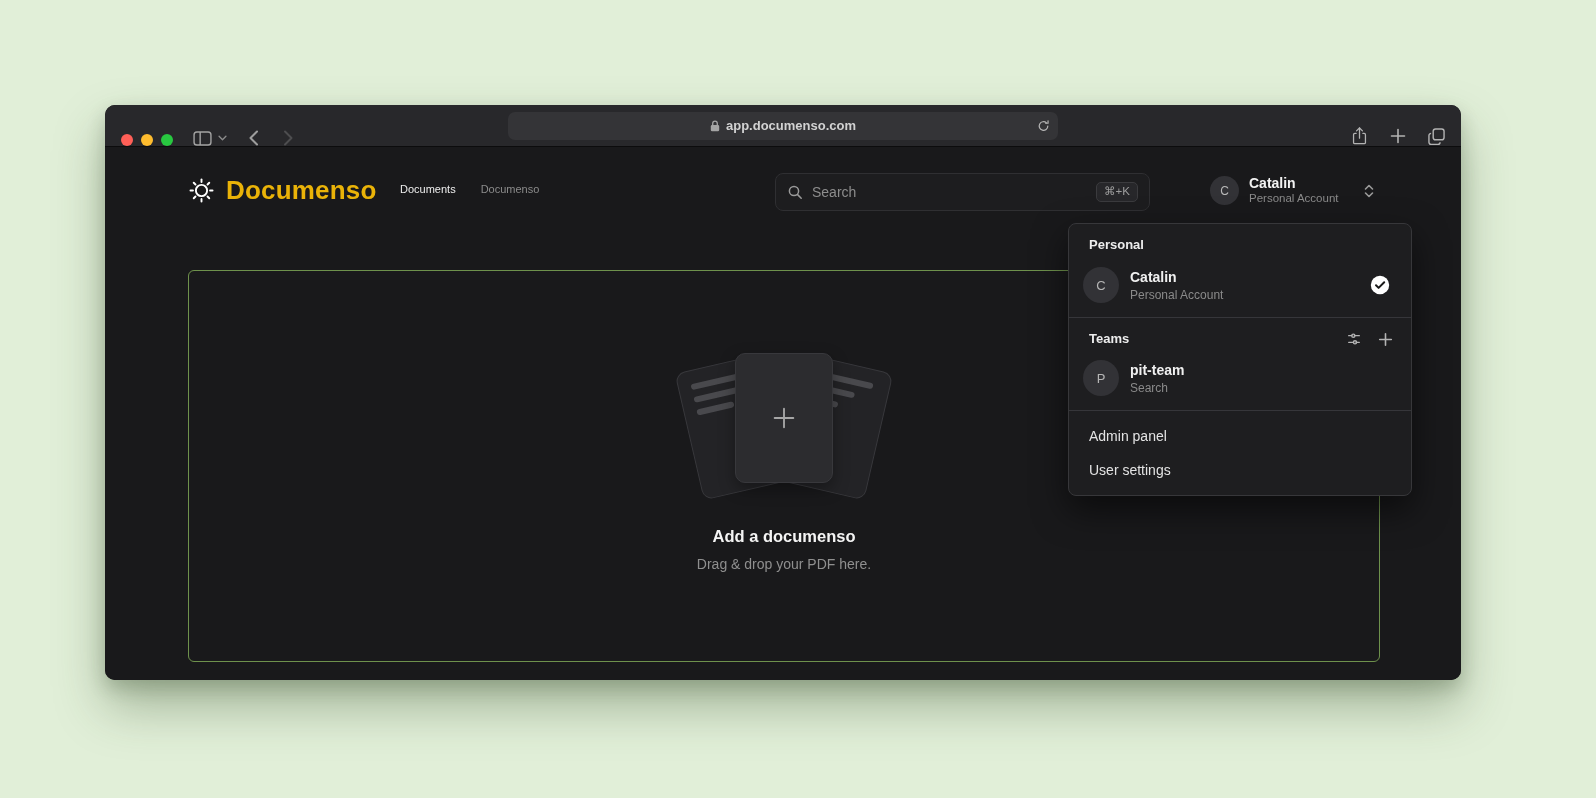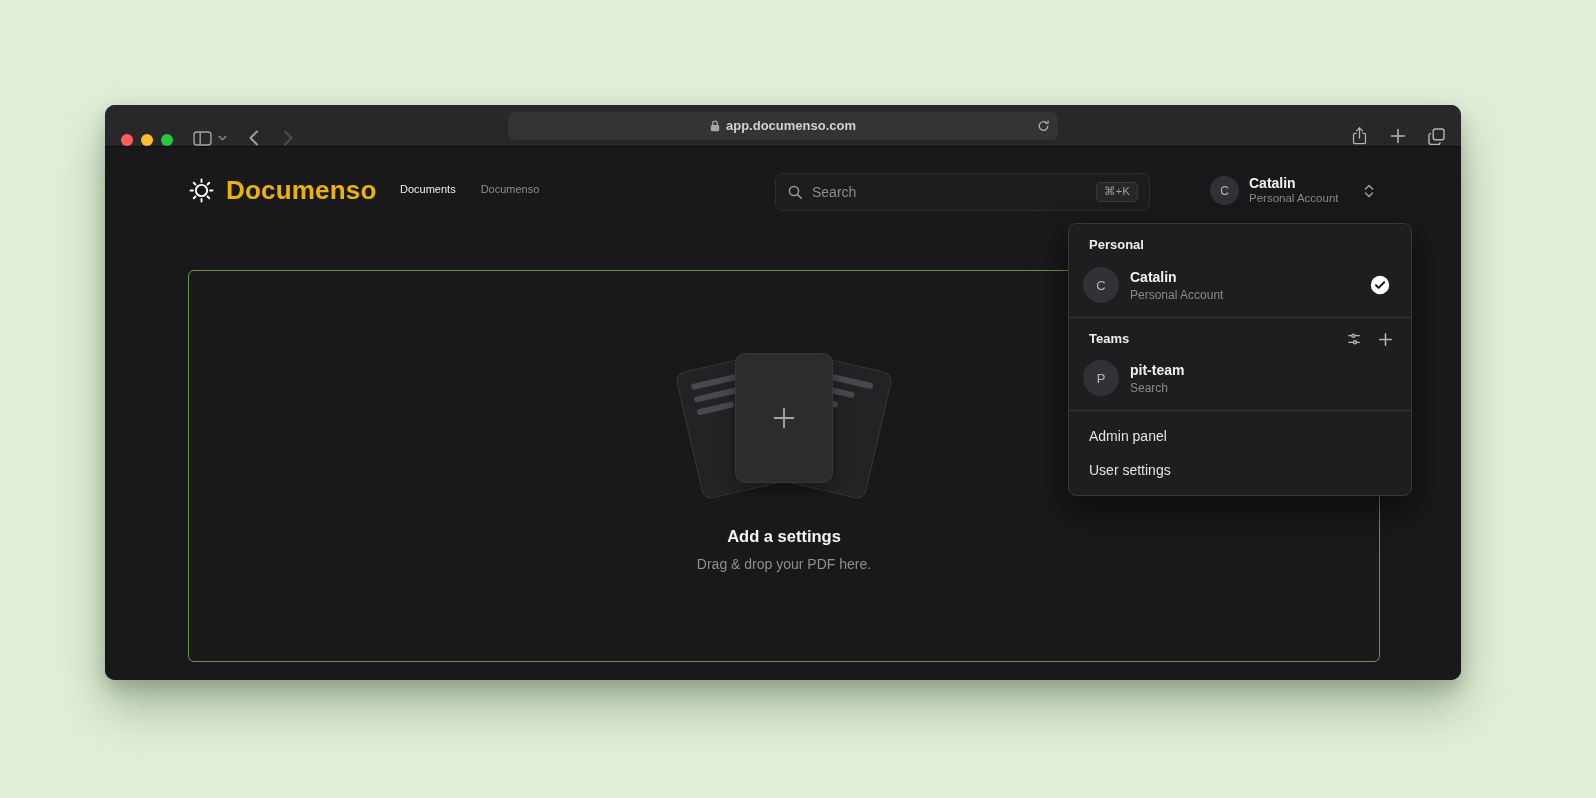--- a/index.html
+++ b/index.html
@@ -264,21 +264,21 @@
             </div>
           </div>
           <div class="card c-center">
             <span style="display:flex;">
               <svg width="28" height="28" viewBox="0 0 24 24" fill="none" stroke="#a6a6a6" stroke-width="1.6" stroke-linecap="round">
                 <path d="M12 4v16M4 12h16"></path>
               </svg>
             </span>
           </div>
         </div>
-        <div class="dz-title">Add a settings</div>
+        <div class="dz-title">Add a documenso</div>
         <div class="dz-sub">Drag &amp; drop your PDF here.</div>
       </div>
     </div>
 
     <div class="menu">
       <div class="menu-heading">Personal</div>
 
       <div class="menu-row">
         <span class="avatar-lg">C</span>
         <span>

